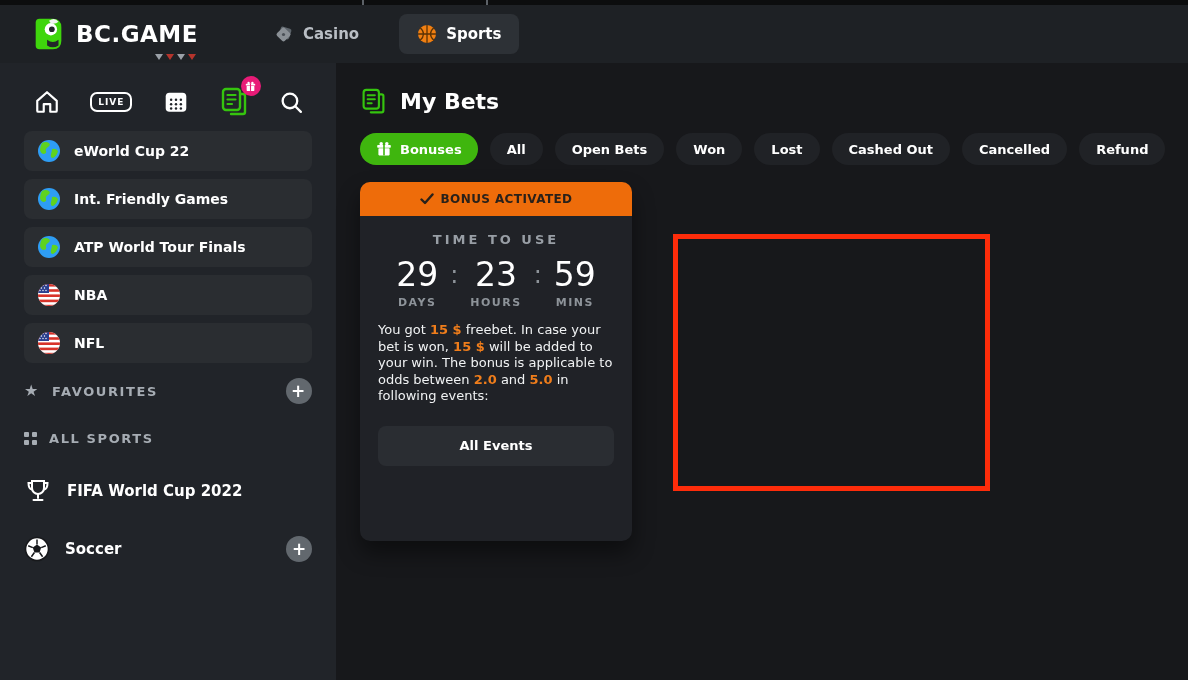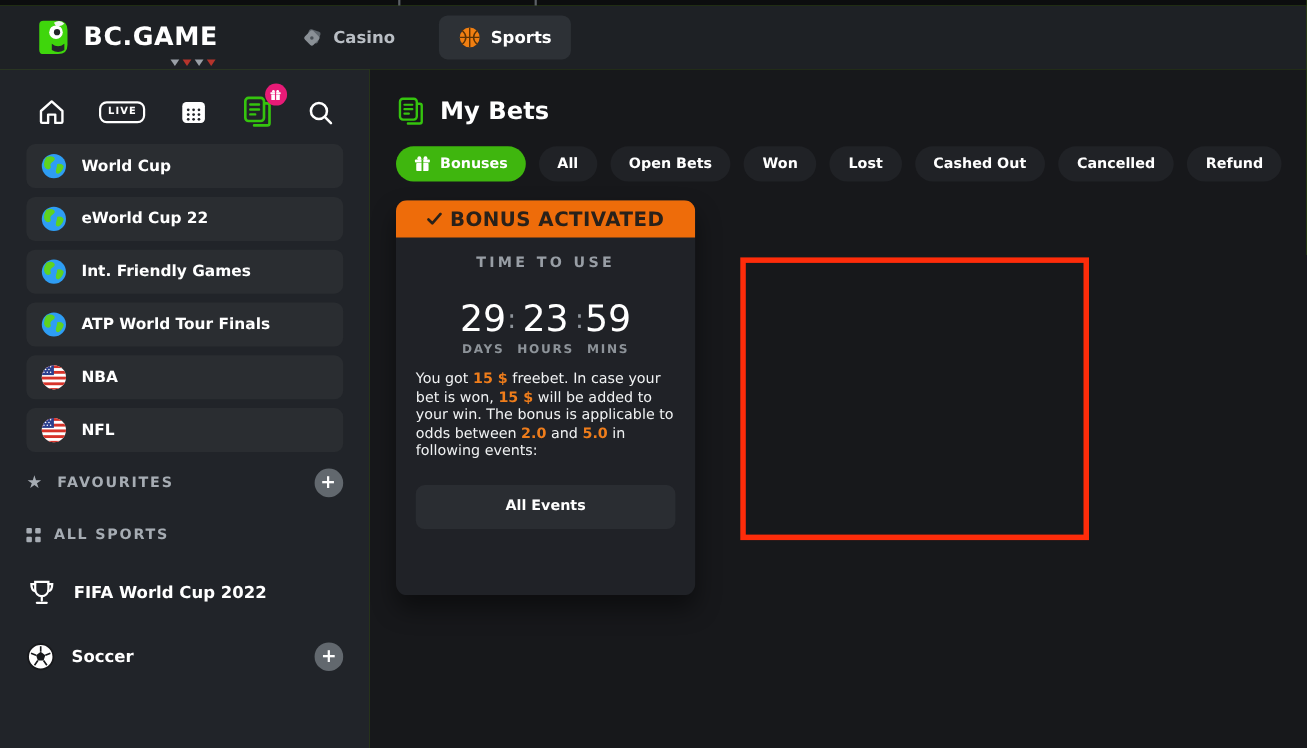--- a/index.html
+++ b/index.html
@@ -58,23 +58,23 @@
   
   .title-row { display:flex; align-items:center; gap:13px; height:32px; }
   .page-title { color:#fff; font-size:22px; font-weight:800; }
 
   .chips { display:flex; gap:12px; margin-top:16px; }
   .chip { height:32px; border-radius:16px; background:#202226; color:#fff; font-size:13px; font-weight:700; display:flex; align-items:center; padding:0 17px; cursor:pointer; white-space:nowrap; }
   .chip.active { background:#3fb60e; gap:8px; padding:0 16px; }
 
   
   .bonus-card { margin-top:17px; width:272px; height:359px; background:#202227; border-radius:10px; box-shadow:0 12px 22px rgba(0,0,0,.45); overflow:hidden; }
-  .bonus-banner { height:34px; background:#ee6c0a; display:flex; align-items:center; justify-content:center; gap:7px; color:#29211a; font-size:18px; font-weight:600; letter-spacing:0.4px; border-radius:6px 6px 0 0; }
+  .bonus-banner { height:34px; background:#ee6c0a; display:flex; align-items:center; justify-content:center; gap:7px; color:#29211a; font-size:12px; font-weight:600; letter-spacing:0.4px; border-radius:6px 6px 0 0; }
   .ttu { margin-top:16px; text-align:center; color:#989ea5; font-size:13px; font-weight:700; letter-spacing:3px; }
-  .countdown { display:flex; justify-content:center; align-items:flex-start; gap:1px; margin-top:24px; }
+  .countdown { display:flex; justify-content:center; align-items:flex-start; gap:12px; margin-top:9px; }
   .cd-unit { display:flex; flex-direction:column; align-items:center; }
   .cd-num { color:#fff; font-size:33px; line-height:38px; font-weight:400; }
   .cd-label { color:#8d9399; font-size:11px; font-weight:600; letter-spacing:1.5px; margin-top:2px; }
   .cd-colon { color:#8d9399; font-size:24px; line-height:38px; }
   .bonus-desc { margin:13px 18px 0; color:#f0f2f3; font-size:13px; line-height:16.5px; }
   .bonus-desc .accent { color:#ef7d1b; font-weight:700; }
   .all-events-btn { margin:21px 18px 0; height:40px; background:#2a2d32; border-radius:8px; display:flex; align-items:center; justify-content:center; color:#fff; font-size:13px; font-weight:700; cursor:pointer; }
 
   
   .annotation { position:absolute; left:337px; top:171px; width:317px; height:257px; border:5px solid #fe2c0a; pointer-events:none; z-index:10; }
@@ -171,28 +171,20 @@
         <span class="ic">
           <svg width="25" height="25" viewBox="0 0 24 24" fill="none" stroke="#fff" stroke-width="2.2" stroke-linecap="round">
             <circle cx="10.5" cy="10.5" r="7"></circle>
             <path d="M15.8 15.8 L21 21"></path>
           </svg>
         </span>
       </div>
 
 
       <div class="qlink-list">
-        <div class="qlink">
-          <svg width="24" height="24" viewBox="0 0 24 24">
-            <circle cx="12" cy="12" r="11" fill="#2e9df4"></circle>
-            <path d="M5 4 Q9 2 12 4 Q14 6 11 8 Q8 10 9 12 Q10 14 7 15 Q4 15 3 11 Q3 7 5 4 Z" fill="#5fd31f"></path>
-            <path d="M15 10 Q19 9 21 12 Q20 17 16 19 Q13 19 14 15 Q15 12 15 10 Z" fill="#5fd31f"></path>
-          </svg>
-          <span class="qlink-label">World Cup</span>
-        </div>
         <div class="qlink">
           <svg width="24" height="24" viewBox="0 0 24 24">
             <circle cx="12" cy="12" r="11" fill="#2e9df4"></circle>
             <path d="M5 4 Q9 2 12 4 Q14 6 11 8 Q8 10 9 12 Q10 14 7 15 Q4 15 3 11 Q3 7 5 4 Z" fill="#5fd31f"></path>
             <path d="M15 10 Q19 9 21 12 Q20 17 16 19 Q13 19 14 15 Q15 12 15 10 Z" fill="#5fd31f"></path>
           </svg>
           <span class="qlink-label">eWorld Cup 22</span>
         </div>
         <div class="qlink">
           <svg width="24" height="24" viewBox="0 0 24 24">

